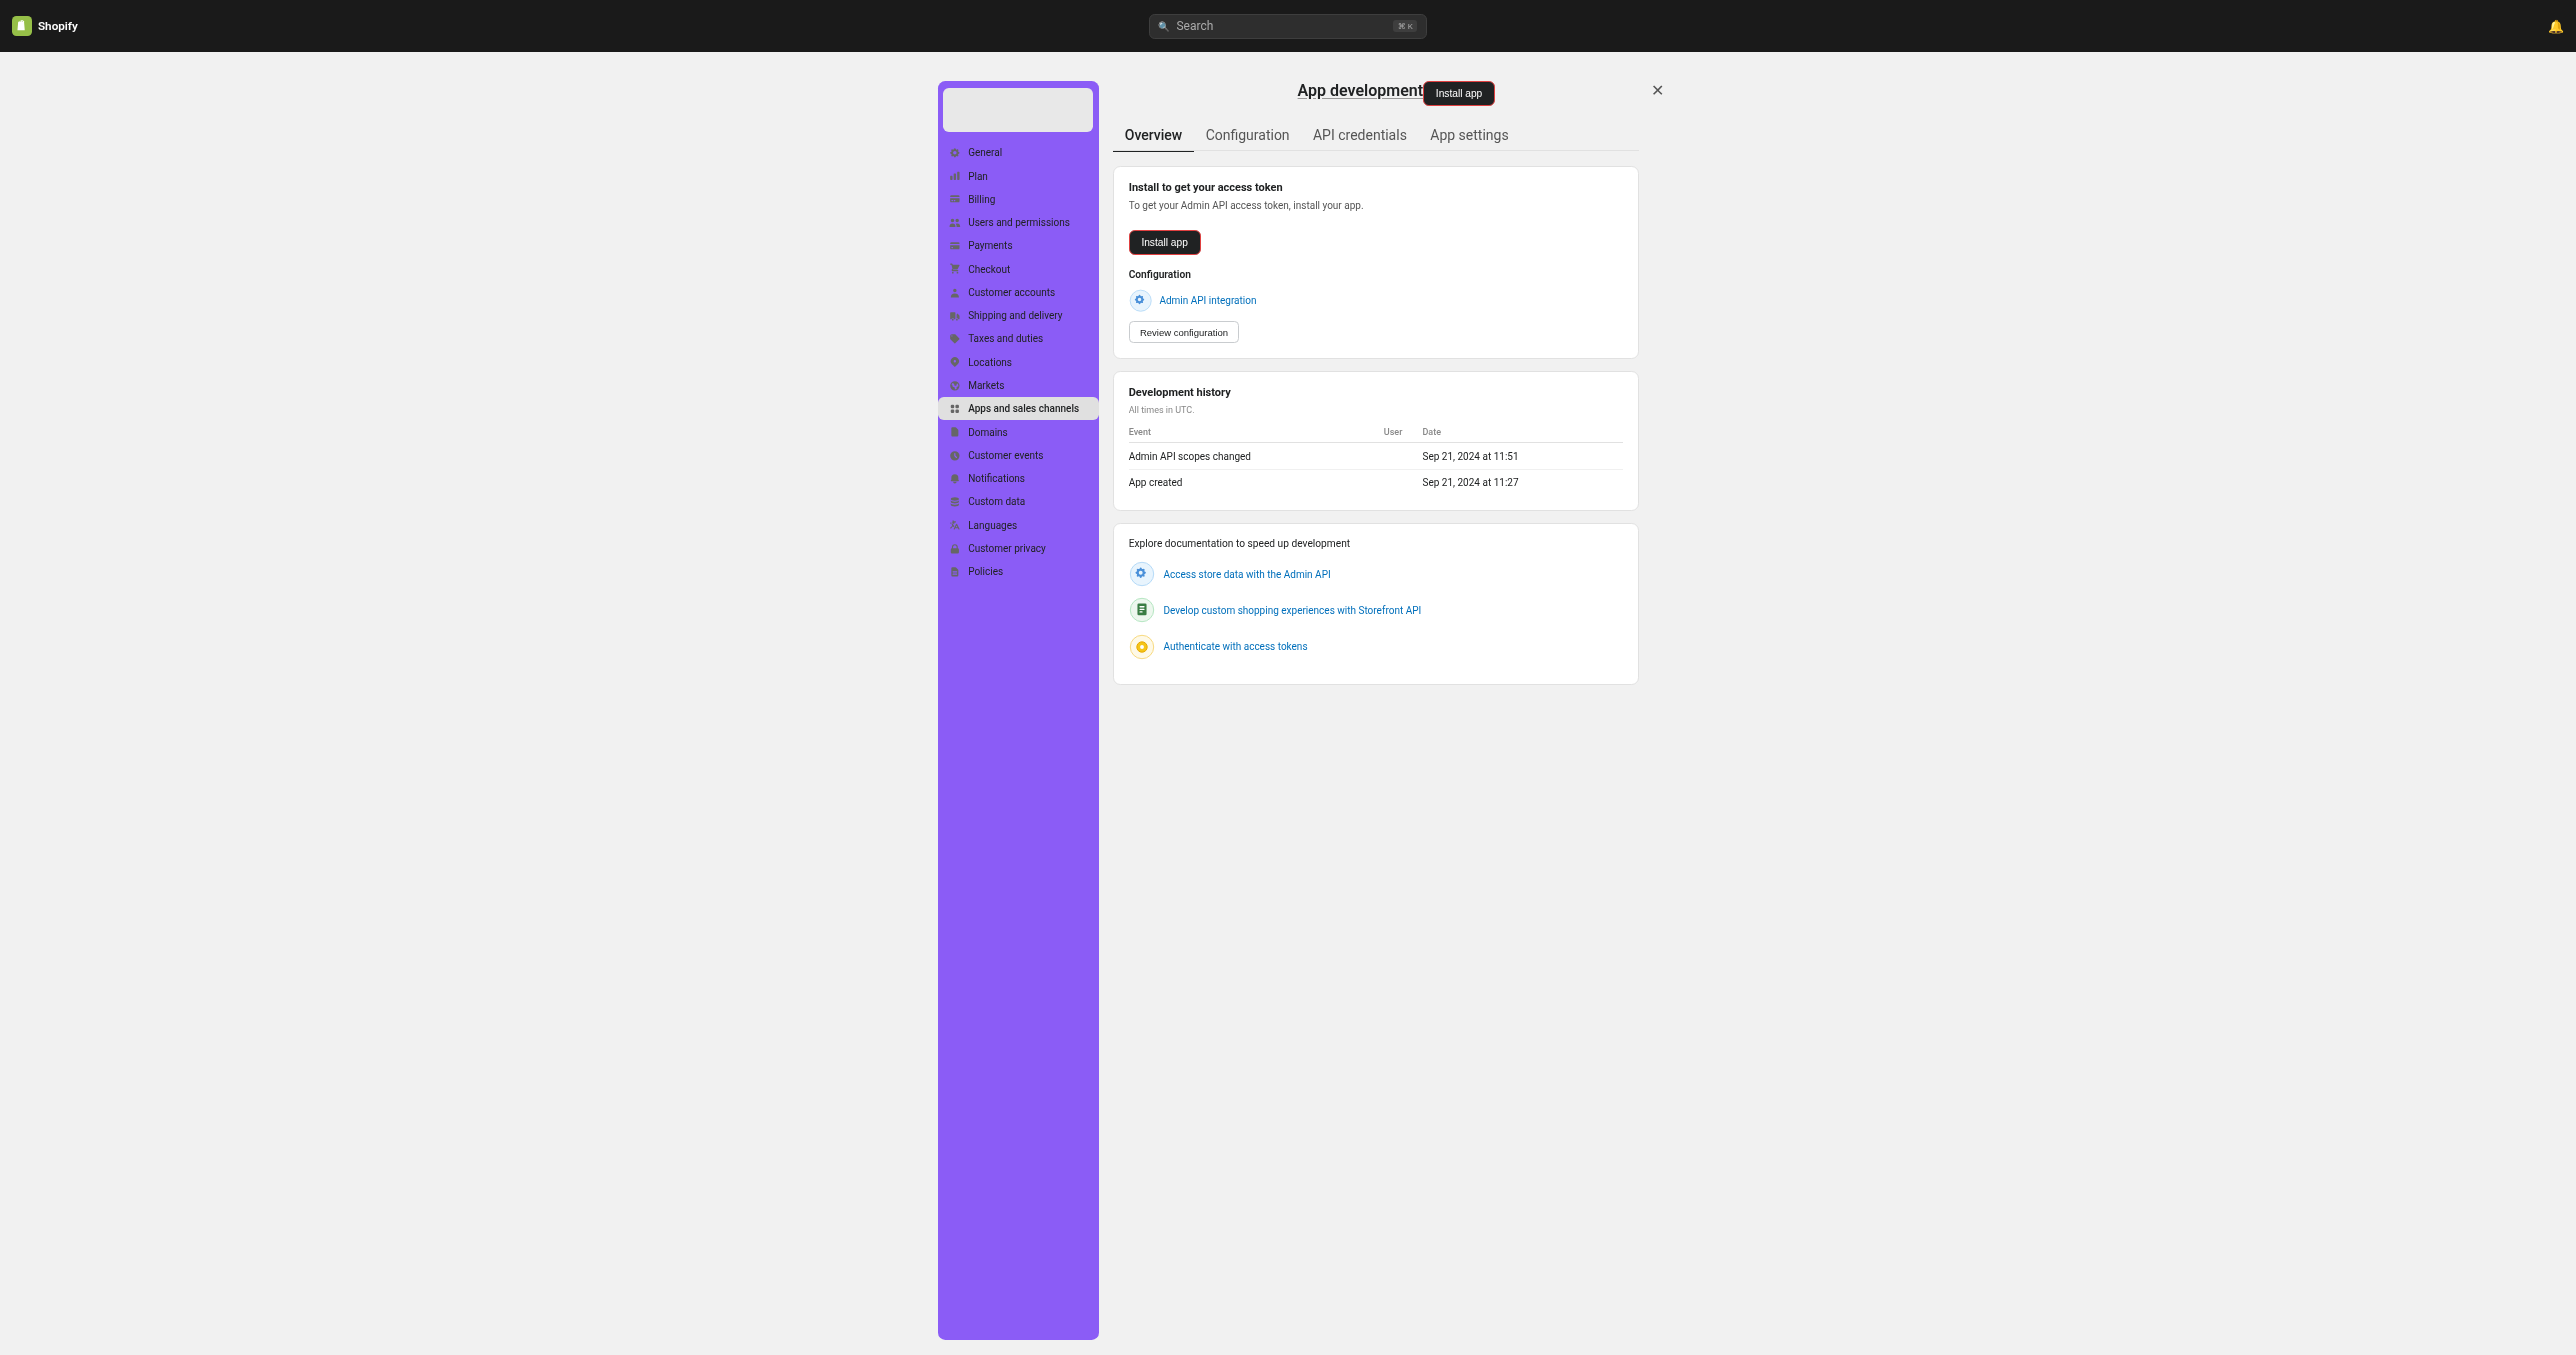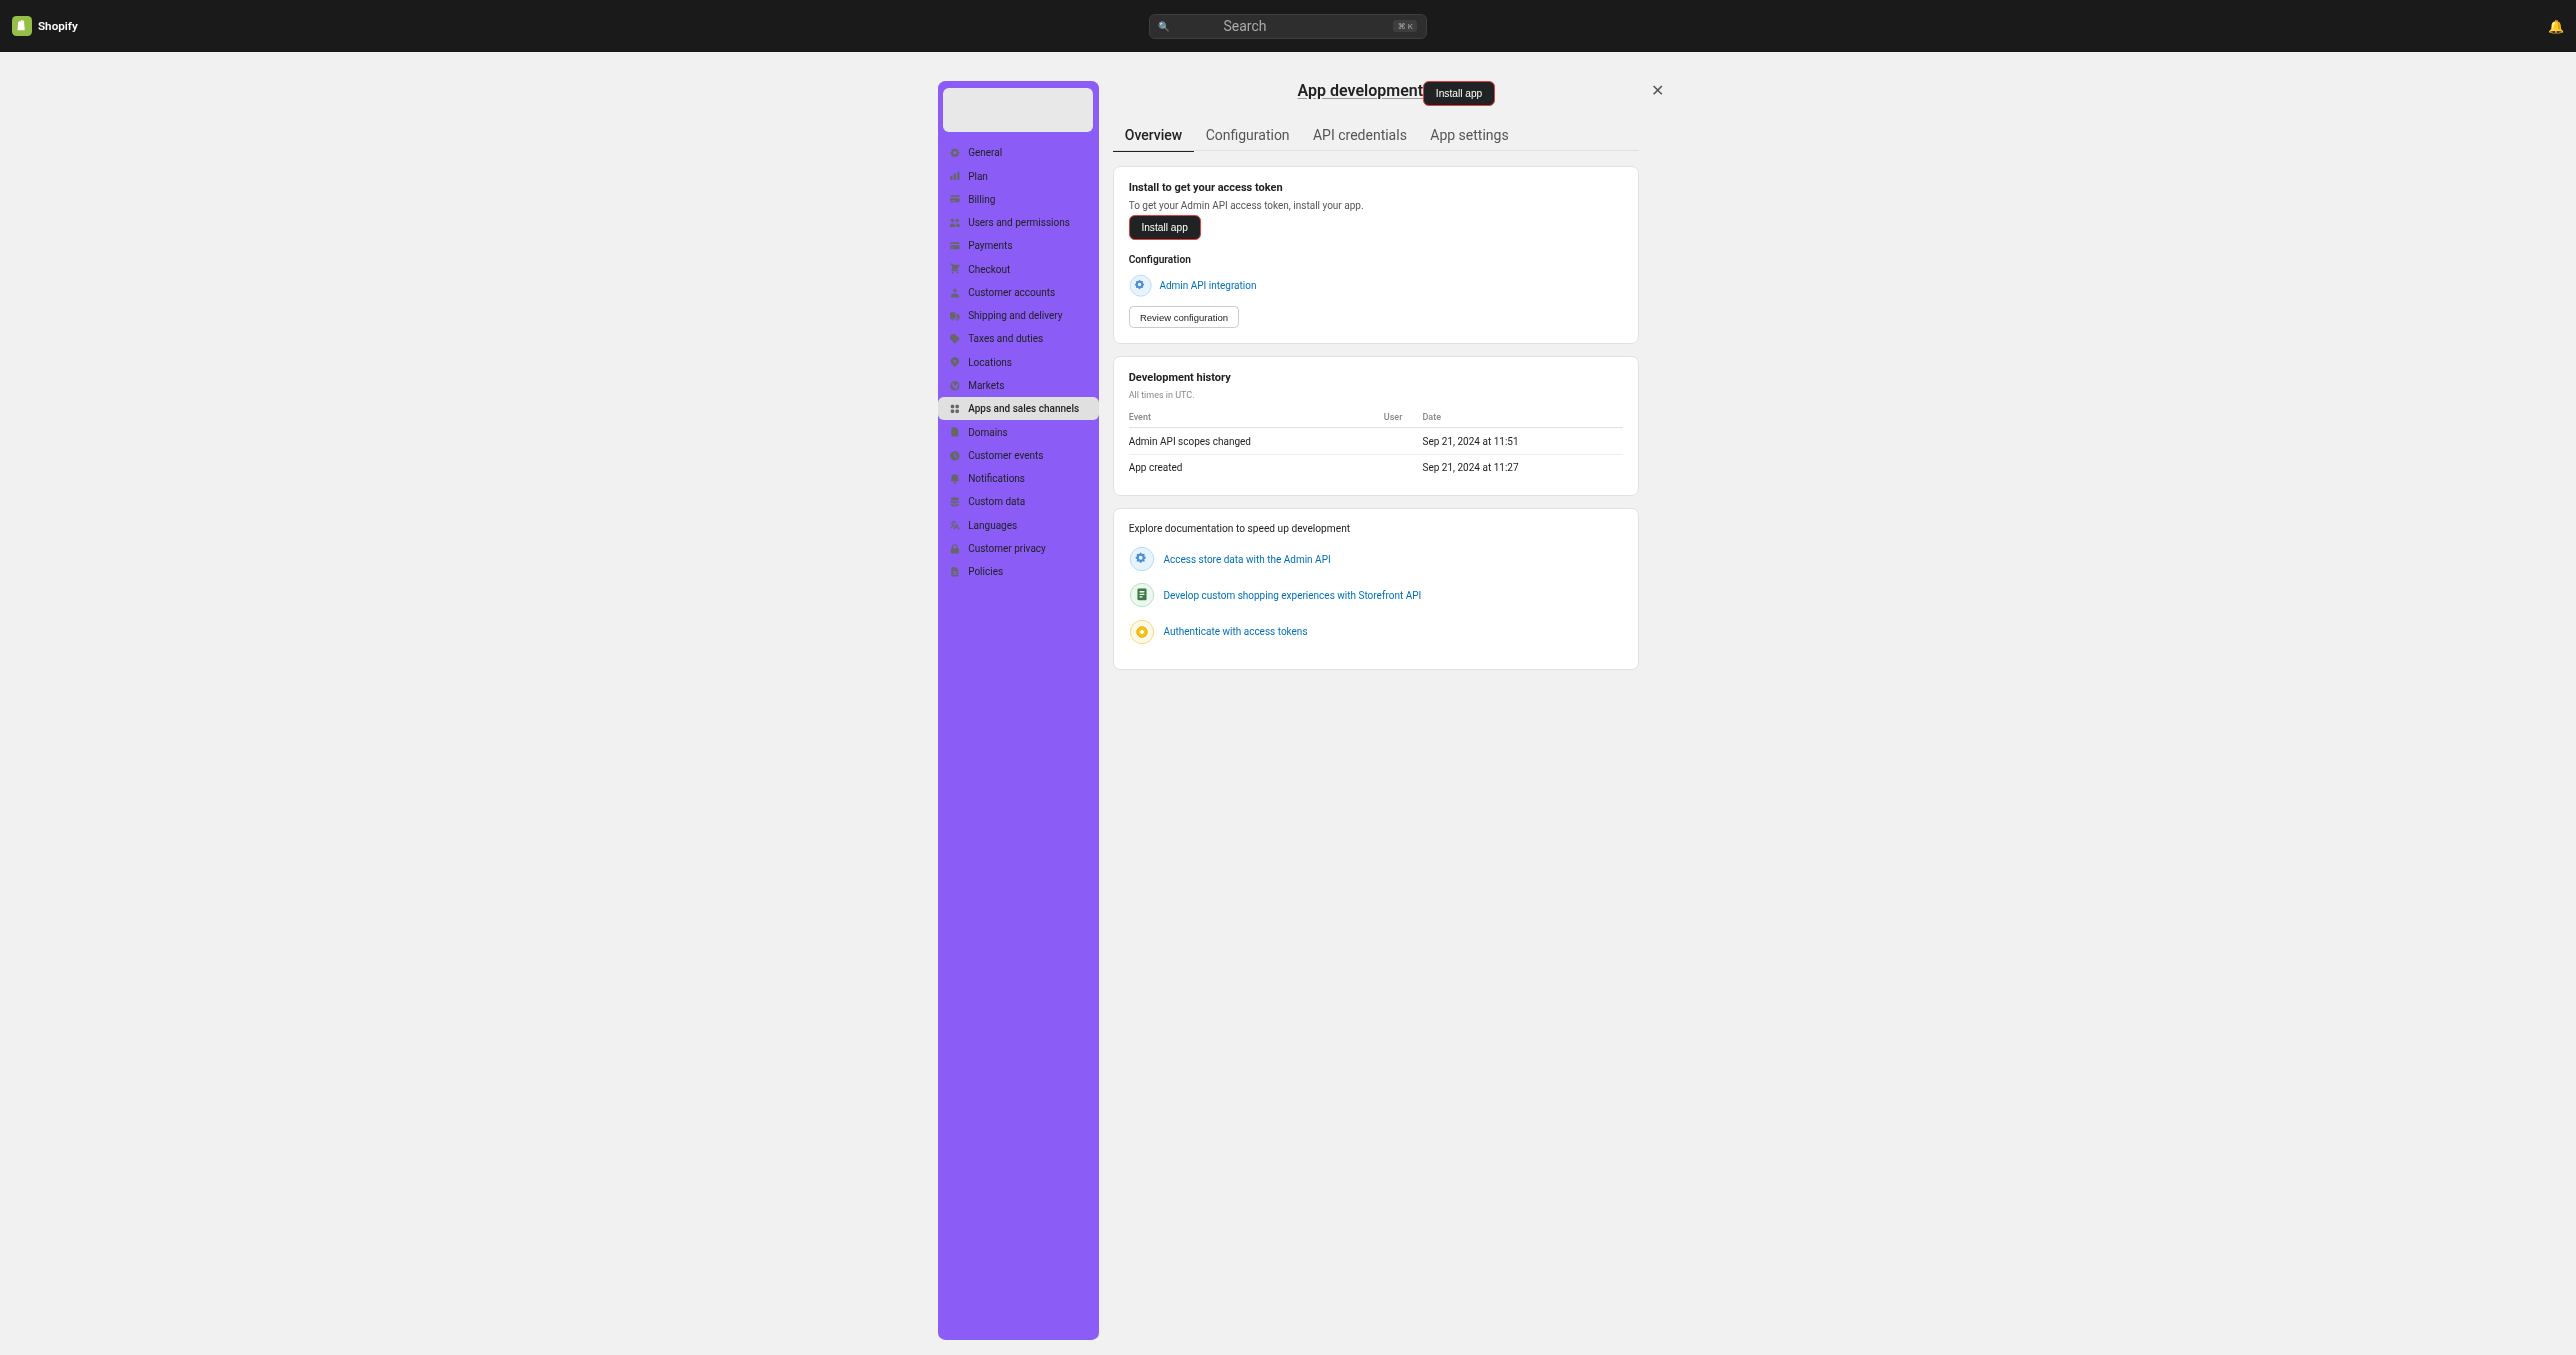--- a/index.html
+++ b/index.html
@@ -194,21 +194,21 @@
       border: 0.7px solid #e1e1e1;
     }
     .card-title {
       font-size: 11px;
       font-weight: 700;
       margin-bottom: 5.8px;
     }
     .card-subtitle {
       font-size: 10px;
       color: #555;
-      margin-bottom: 4px;
+      margin-bottom: 19px;
     }
     .install-app-btn-inline {
       background: #202223;
       color: #fff;
       border: 1.5px solid #e04040;
       border-radius: 5.8px;
       padding: 5.8px 11.7px;
       font-size: 10.2px;
       font-weight: 500;
       cursor: pointer;
@@ -307,21 +307,21 @@
     <div class="shopify-bag">
       <svg width="11.7" height="11.7" viewBox="0 0 16 16" fill="white">
         <path d="M11.5 2.5c-.1-.8-.8-1.5-1.6-1.5-.1 0-.2 0-.3.1L9.5 1c-.1-.6-.6-1-1.2-1H8c-.7 0-1.2.5-1.3 1.1L6.4 1.1C6.3 1 6.2 1 6.1 1 5.3 1 4.6 1.7 4.5 2.5H3L2 14h10L11 2.5h.5zM8 1c.2 0 .3.1.4.3L8 1.5l-.4-.2C7.7 1.1 7.8 1 8 1zM6.1 2c.1 0 .2 0 .2.1l1.2.7 1.2-.7c.1 0 .2-.1.3-.1.5 0 .9.4 1 .9H5.1c.1-.5.5-.9 1-.9z"></path>
       </svg>
     </div>
     <span>Shopify</span>
   </div>
 
   <div class="topnav-search">
     <span style="color:#aaa; font-size:9.5px;">🔍</span>
-    <span style="color:#aaa; font-size:14px;margin-left:47px;">Search</span>
+    <span style="color:#aaa; font-size:12px;">Search</span>
     <div class="topnav-search-shortcut">⌘ K</div>
   </div>
 
   <div class="topnav-bell">🔔</div>
 </nav>
 
 <div class="page-wrapper">
   <div class="modal-container">
 
     <button class="close-btn">✕</button>

